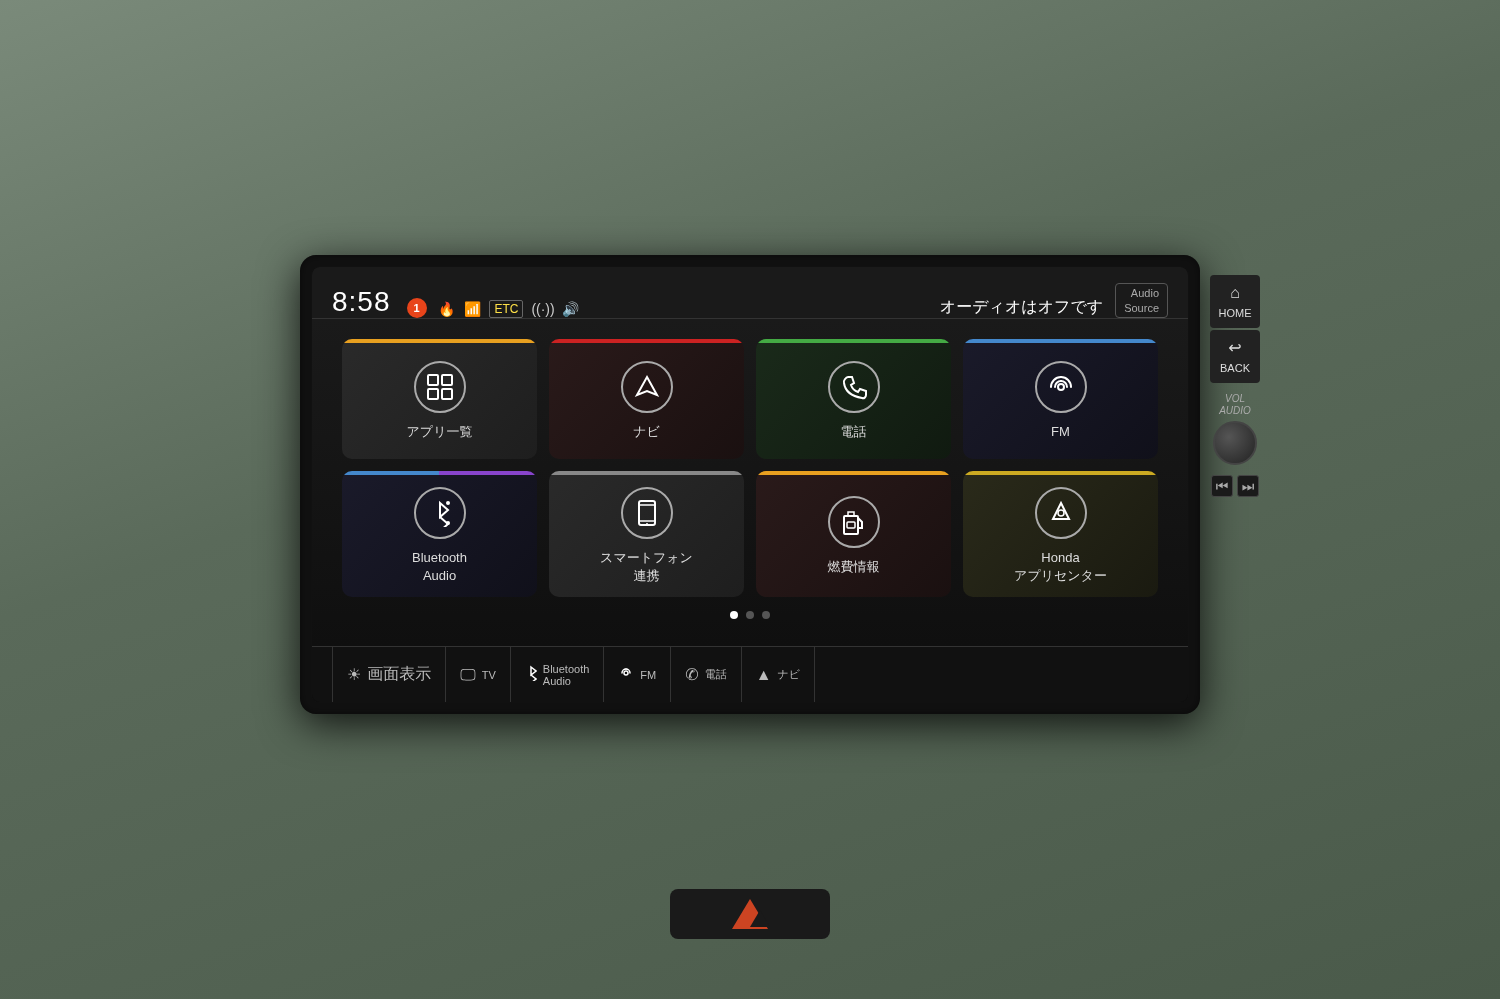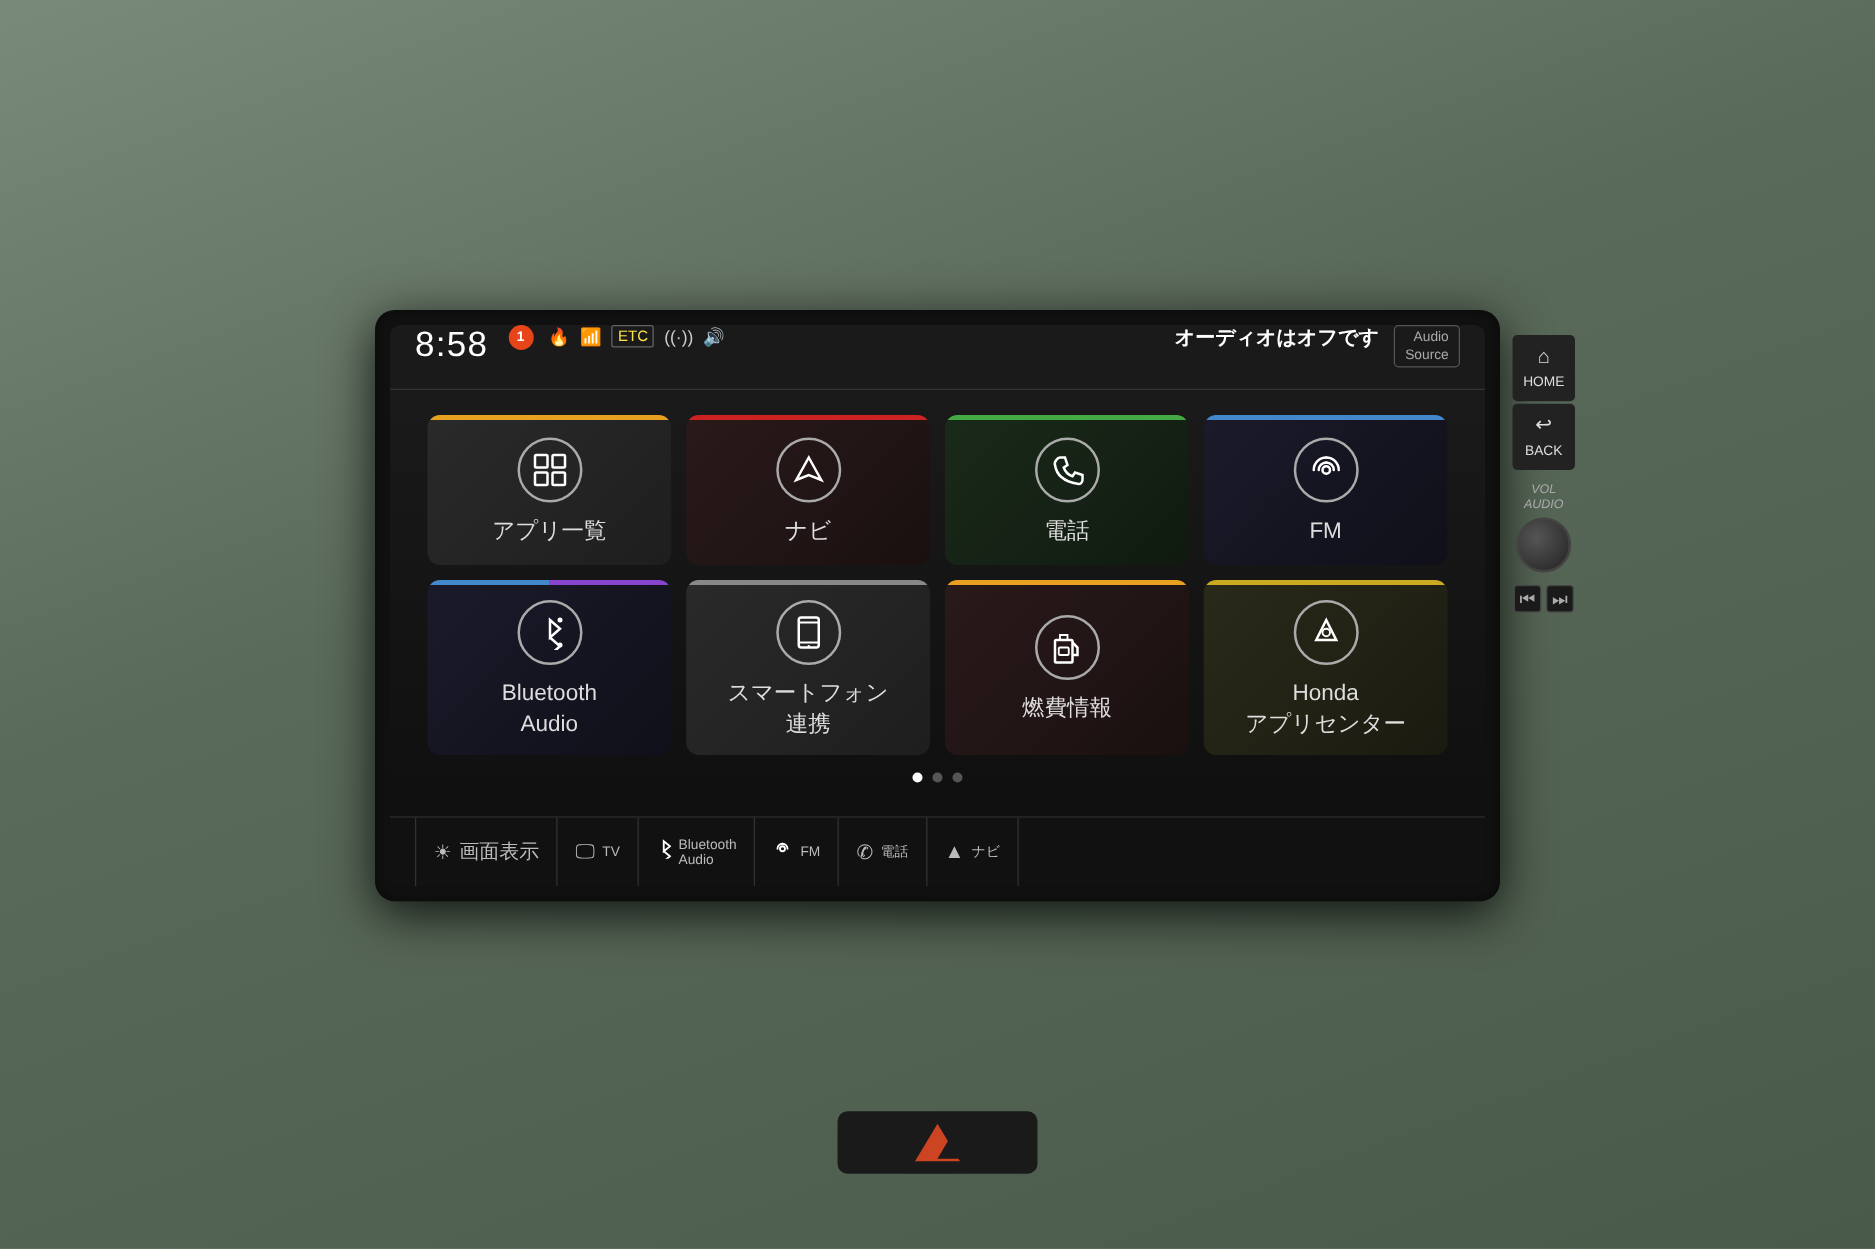--- a/index.html
+++ b/index.html
@@ -43,21 +43,21 @@
       border-radius: 8px;
       overflow: hidden;
       width: 100%;
     }
 
     
     .status-bar {
       background: #1a1a1a;
       height: 52px;
       display: flex;
-      align-items: flex-start;
+      align-items: flex-end;
       padding: 0 20px;
       gap: 12px;
       border-bottom: 1px solid #333;
     }
 
     .time-display {
       color: #ffffff;
       font-size: 28px;
       font-weight: 300;
       letter-spacing: 1px;
@@ -94,21 +94,20 @@
       font-size: 12px;
       border: 1px solid #666;
       padding: 1px 4px;
       border-radius: 2px;
     }
 
     .audio-status {
       color: #ffffff;
       font-size: 16px;
       margin-left: auto;
-      font-weight: bold;
     }
 
     .audio-source-btn {
       color: #aaa;
       font-size: 11px;
       text-align: right;
       line-height: 1.3;
       border: 1px solid #555;
       padding: 2px 8px;
       border-radius: 4px;
@@ -184,21 +183,21 @@
       display: flex;
       align-items: center;
       justify-content: center;
       margin-bottom: 10px;
       color: #fff;
       font-size: 22px;
     }
 
     .app-label {
       color: #ddd;
-      font-size: 18px;
+      font-size: 13px;
       text-align: center;
       line-height: 1.4;
     }
 
     
     .chevron-right {
       position: absolute;
       right: -8px;
       top: 50%;
       transform: translateY(-50%);

